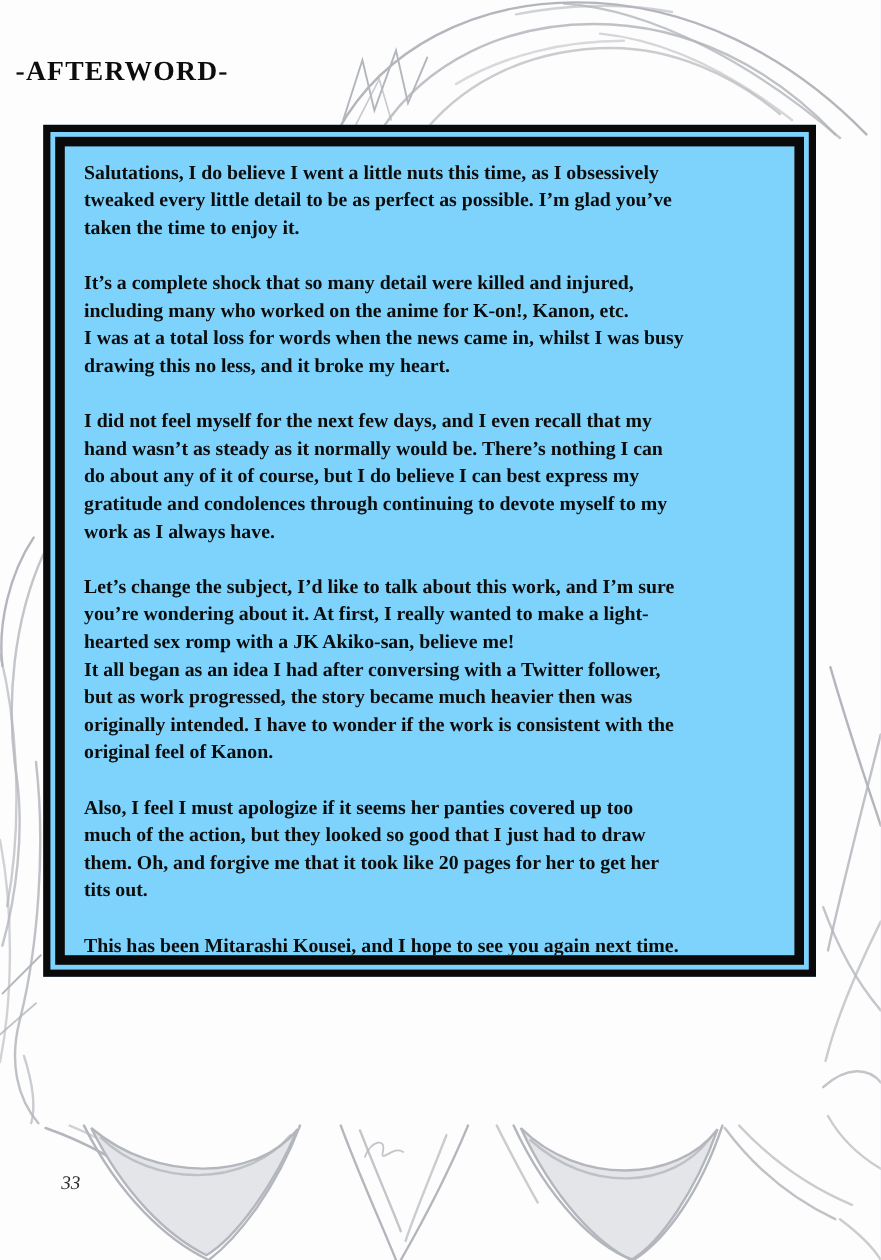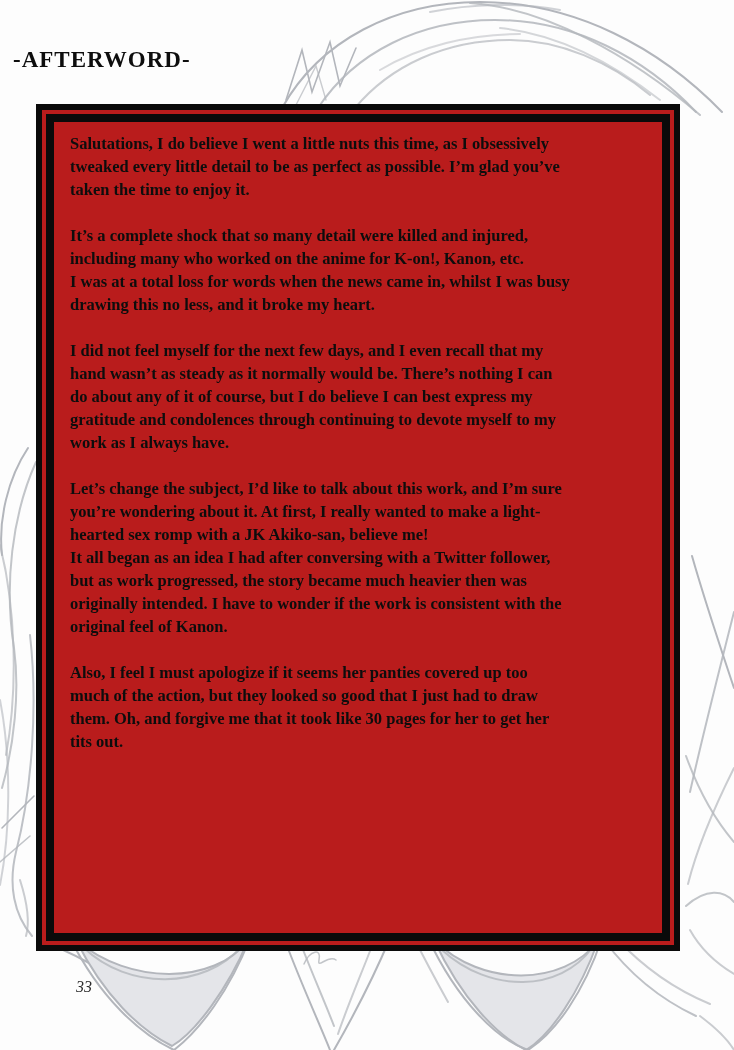--- a/index.html
+++ b/index.html
@@ -33,43 +33,43 @@
     left: 13px; top: 47px;
     margin: 0;
     font-size: 23px;
     font-weight: bold;
     letter-spacing: 1px;
     color: var(--ink);
   }
   .box-outer {
     position: absolute;
     left: 36px; top: 104px;
-    width: 644px; height: 847px;
+    width: 644px; height: 710px;
     border: 6px solid var(--border);
-    background: #b91c1c;
+    background: #7dd3fc;
   }
   .box-inner {
     position: absolute;
     inset: 4px;
     border: 8px solid var(--border);
     padding: 10px 8px 0 16px;
     overflow: hidden;
   }
   .box-inner p {
     margin: 0 0 23px 0;
     font-size: 16.5px;
     font-weight: bold;
     line-height: 23px;
     color: var(--ink);
     white-space: pre-line;
   }
   .box-inner p:last-child { margin-bottom: 0; }
   .page-number {
     position: absolute;
-    left: 76px; top: 978px;
+    left: 51px; top: 978px;
     font-size: 16px;
     font-style: italic;
     color: var(--page_number);
   }
 </style>
 </head>
 <body>
 
 <div class="page">
 
@@ -148,20 +148,21 @@
 work as I always have.</p>
       <p>Let’s change the subject, I’d like to talk about this work, and I’m sure
 you’re wondering about it. At first, I really wanted to make a light-
 hearted sex romp with a JK Akiko-san, believe me!
 It all began as an idea I had after conversing with a Twitter follower,
 but as work progressed, the story became much heavier then was
 originally intended. I have to wonder if the work is consistent with the
 original feel of Kanon.</p>
       <p>Also, I feel I must apologize if it seems her panties covered up too
 much of the action, but they looked so good that I just had to draw
-them. Oh, and forgive me that it took like 30 pages for her to get her
+them. Oh, and forgive me that it took like 20 pages for her to get her
 tits out.</p>
+      <p>This has been Mitarashi Kousei, and I hope to see you again next time.</p>
     </div>
   </div>
 
   <div class="page-number">33</div>
 
 </div>
 
 </body></html>

